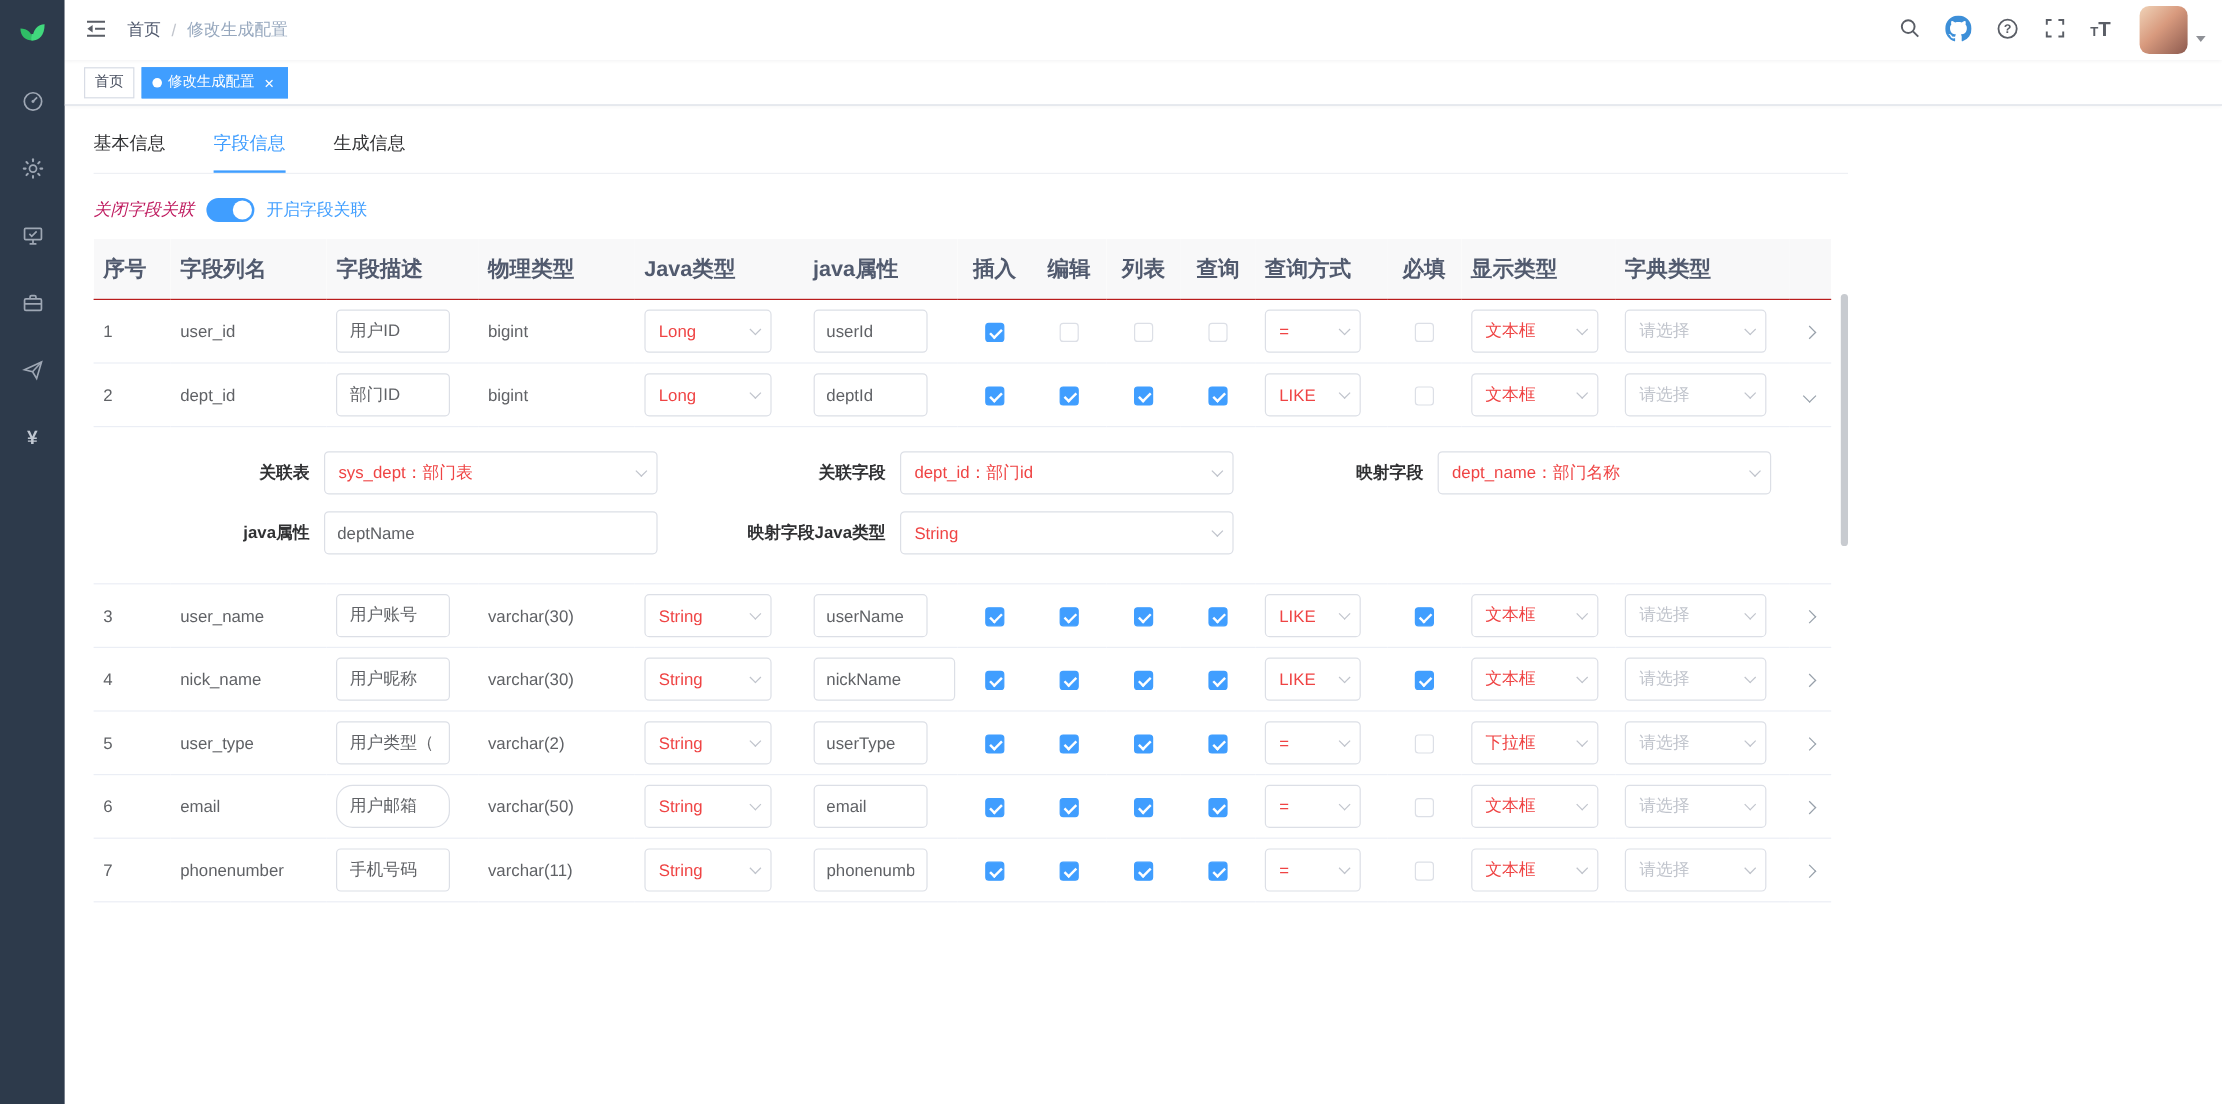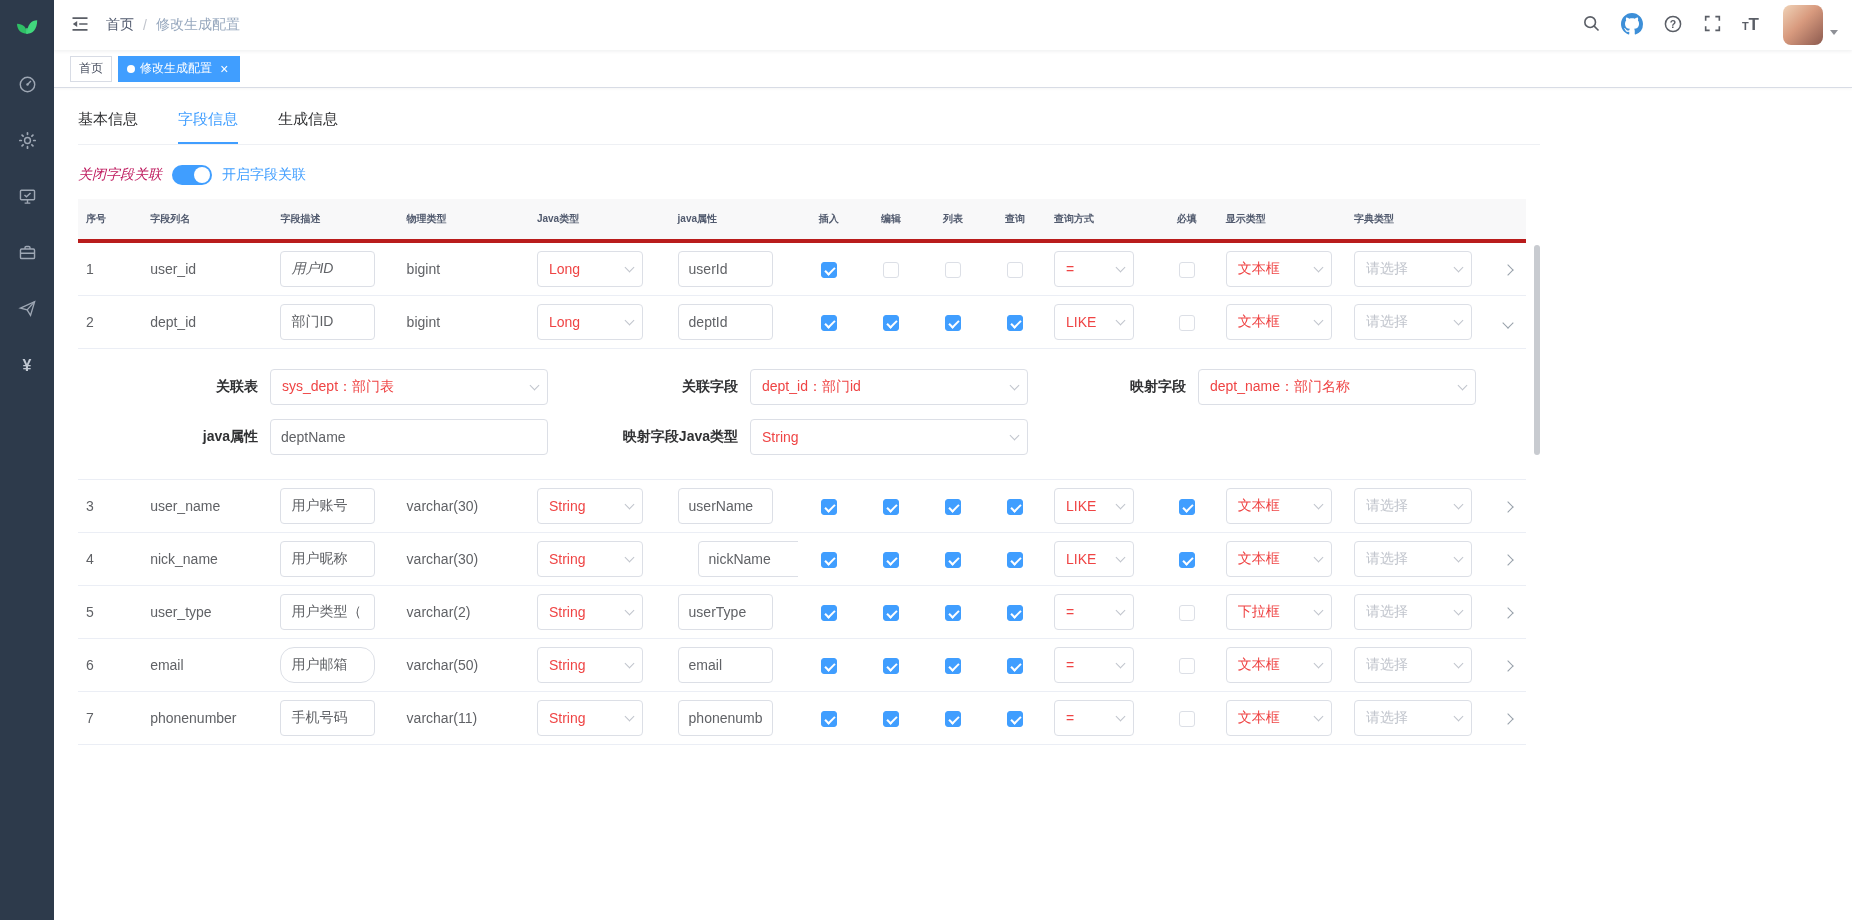--- a/index.html
+++ b/index.html
@@ -51,21 +51,21 @@
   
   .toggle-row { display:flex; align-items:center; margin:20px 0 14px; gap:10px; }
   .toggle-label { color:#be185d;font-style:italic; }
   .switch { width:40px; height:20px; border-radius:10px; background:#409eff; position:relative; cursor:pointer; flex-shrink:0; }
   .switch .knob { position:absolute; width:16px; height:16px; border-radius:50%; background:#fff; top:2px; right:2px; }
   .toggle-on-label { color:#409eff; cursor:pointer; }
 
   
   .table-wrap { position:relative; padding-right:14px; }
   table.fields { width:100%; border-collapse:collapse; table-layout:fixed; }
-  table.fields th { background:#f8f8f9; color:#515a6e; font-weight:bold; font-size:10px; text-align:left; padding:13px 8px; border-bottom:4px solid #b91c1c; overflow:hidden; white-space:nowrap; }
+  table.fields th { background:#f8f8f9; color:#515a6e; font-weight:bold; font-size:18px; text-align:left; padding:13px 8px; border-bottom:1px solid #b91c1c; overflow:hidden; white-space:nowrap; }
   table.fields td { padding:8px 8px; border-bottom:1px solid #ebeef5; color:#606266; font-size:14px; vertical-align:middle; overflow:hidden; white-space:nowrap; height:52px; }
   table.fields th.c, table.fields td.c { text-align:center; }
   .inp { height:36px; border:1px solid #dcdfe6; border-radius:4px; padding:0 10px; font-size:14px; color:#606266; outline:none; font-family:inherit; background:#fff; }
   .sel { height:36px; border:1px solid #dcdfe6; border-radius:4px; background:#fff; display:inline-flex; align-items:center; justify-content:space-between; padding:0 9px 0 11px; cursor:pointer; vertical-align:middle; }
   .sel-text { overflow:hidden; white-space:nowrap; text-overflow:ellipsis; color:#ef4444; }
   .sel.placeholder .sel-text { color:#c0c4cc; }
   .sel-arrow { width:7px; height:7px; border:solid #c0c4cc; border-width:0 1.5px 1.5px 0; transform:rotate(45deg); margin:-4px 0 0 8px; flex-shrink:0; }
   .cb { width:16px; height:16px; border:1px solid #dcdfe6; border-radius:3px; display:inline-block; position:relative; background:#fff; cursor:pointer; vertical-align:middle; }
   .cb.checked { background:#409eff; border-color:#409eff; }
   .cb.checked::after { content:""; position:absolute; left:5px; top:2px; width:4px; height:8px; border:solid #fff; border-width:0 2px 2px 0; transform:rotate(45deg); }
@@ -283,21 +283,21 @@
                   <th class="c">必填</th>
                   <th>显示类型</th>
                   <th>字典类型</th>
                   <th class="c"></th>
                 </tr>
               </thead>
             <tbody>
                 <tr class="row">
                   <td>1</td>
                   <td>user_id</td>
-                  <td><input class="inp" value="用户ID" style="width: 95px; font-style: italic;"></td>
+                  <td><input class="inp" value="用户ID" style="width: 95px;"></td>
                   <td>bigint</td>
                   <td><div class="sel" style="width: 106px;">
                       <span class="sel-text">Long</span>
                       <i class="sel-arrow"></i>
                     </div></td>
                   <td><input class="inp" value="userId" style="width: 95px;"></td>
                   <td class="c"><span class="cb checked"></span></td>
                   <td class="c"><span class="cb"></span></td>
                   <td class="c"><span class="cb"></span></td>
                   <td class="c"><span class="cb"></span></td>
@@ -414,21 +414,21 @@
                 </tr>
                 <tr class="row">
                   <td>4</td>
                   <td>nick_name</td>
                   <td><input class="inp" value="用户昵称" style="width: 95px;"></td>
                   <td>varchar(30)</td>
                   <td><div class="sel" style="width: 106px;">
                       <span class="sel-text">String</span>
                       <i class="sel-arrow"></i>
                     </div></td>
-                  <td><input class="inp" value="nickName" style="width: 118px; margin-left: 20px;"></td>
+                  <td><input class="inp" value="nickName" style="width: 118px;"></td>
                   <td class="c"><span class="cb checked"></span></td>
                   <td class="c"><span class="cb checked"></span></td>
                   <td class="c"><span class="cb checked"></span></td>
                   <td class="c"><span class="cb checked"></span></td>
                   <td><div class="sel" style="width: 80px;">
                       <span class="sel-text">LIKE</span>
                       <i class="sel-arrow"></i>
                     </div></td>
                   <td class="c"><span class="cb checked"></span></td>
                   <td><div class="sel" style="width: 106px;">

